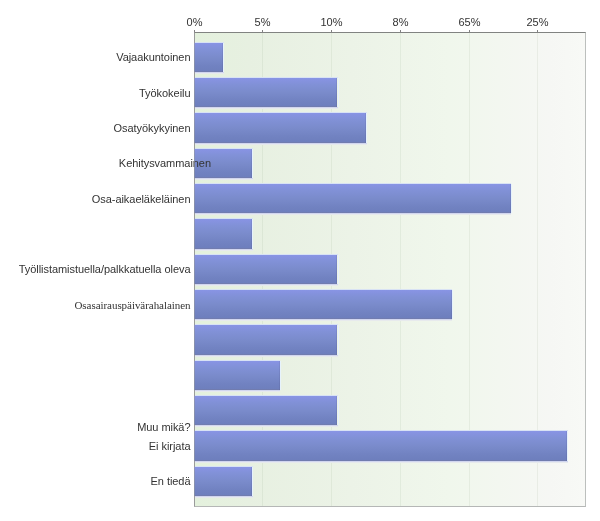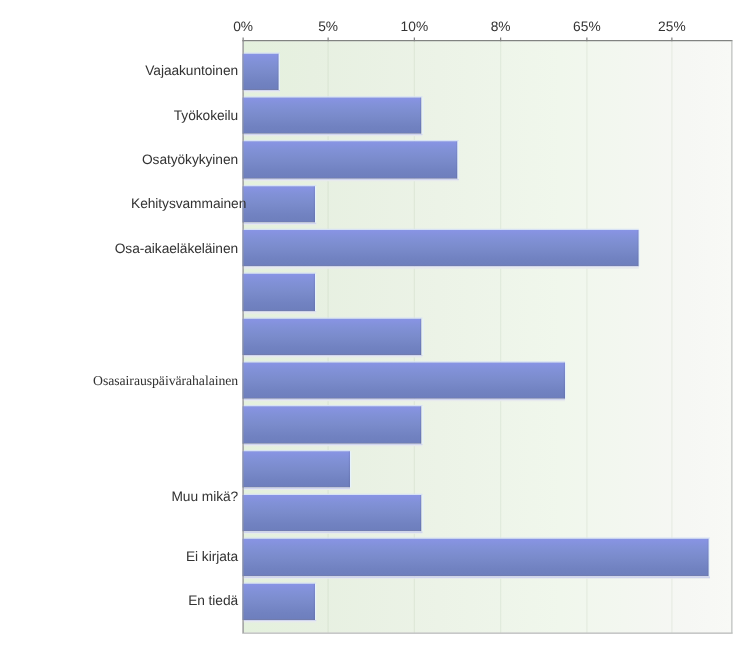--- a/index.html
+++ b/index.html
@@ -105,52 +105,53 @@
     <div class="ylabel" style="right: 409.5px; top: 86.68px;">Työkokeilu</div>
     <div class="barglow" style="left: 195px; top: 112.26px; width: 171.875px;"></div>
     <div class="bar" style="left: 194.4px; top: 113.26px; width: 171.975px; height: 29.4px;"></div>
     <div class="barshadow" style="left: 195px; top: 142.66px; width: 171.875px;"></div>
     <div class="barhalo" style="left: 366.375px; top: 113.26px; height: 29.4px;"></div>
     <div class="ylabel" style="right: 409.5px; top: 122.01px;">Osatyökykyinen</div>
     <div class="barglow" style="left: 195px; top: 147.59px; width: 57.75px;"></div>
     <div class="bar" style="left: 194.4px; top: 148.59px; width: 57.85px; height: 29.4px;"></div>
     <div class="barshadow" style="left: 195px; top: 177.99px; width: 57.75px;"></div>
     <div class="barhalo" style="left: 252.25px; top: 148.59px; height: 29.4px;"></div>
-    <div class="ylabel" style="right: 403px; top: 157.34px;">Kehitysvammainen</div>
+    <div class="ylabel" style="right: 389px; top: 157.34px;">Kehitysvammainen</div>
     <div class="barglow" style="left: 195px; top: 182.92px; width: 316.25px;"></div>
     <div class="bar" style="left: 194.4px; top: 183.92px; width: 316.35px; height: 29.4px;"></div>
     <div class="barshadow" style="left: 195px; top: 213.32px; width: 316.25px;"></div>
     <div class="barhalo" style="left: 510.75px; top: 183.92px; height: 29.4px;"></div>
     <div class="ylabel" style="right: 409.5px; top: 192.67px;">Osa-aikaeläkeläinen</div>
     <div class="barglow" style="left: 195px; top: 218.25px; width: 57.75px;"></div>
     <div class="bar" style="left: 194.4px; top: 219.25px; width: 57.85px; height: 29.4px;"></div>
     <div class="barshadow" style="left: 195px; top: 248.65px; width: 57.75px;"></div>
     <div class="barhalo" style="left: 252.25px; top: 219.25px; height: 29.4px;"></div>
     <div class="barglow" style="left: 195px; top: 253.58px; width: 143px;"></div>
     <div class="bar" style="left: 194.4px; top: 254.58px; width: 143.1px; height: 29.4px;"></div>
     <div class="barshadow" style="left: 195px; top: 283.98px; width: 143px;"></div>
     <div class="barhalo" style="left: 337.5px; top: 254.58px; height: 29.4px;"></div>
+    <div class="ylabel" style="right: 409.5px; top: 263.33px;">Työllistamistuella/palkkatuella oleva</div>
     <div class="barglow" style="left: 195px; top: 288.91px; width: 257.125px;"></div>
     <div class="bar" style="left: 194.4px; top: 289.91px; width: 257.225px; height: 29.4px;"></div>
     <div class="barshadow" style="left: 195px; top: 319.31px; width: 257.125px;"></div>
     <div class="barhalo" style="left: 451.625px; top: 289.91px; height: 29.4px;"></div>
     <div class="ylabel" style="right: 409.5px; top: 298.66px; font-family: Liberation Serif, serif;">Osasairauspäivärahalainen</div>
     <div class="barglow" style="left: 195px; top: 324.24px; width: 143px;"></div>
     <div class="bar" style="left: 194.4px; top: 325.24px; width: 143.1px; height: 29.4px;"></div>
     <div class="barshadow" style="left: 195px; top: 354.64px; width: 143px;"></div>
     <div class="barhalo" style="left: 337.5px; top: 325.24px; height: 29.4px;"></div>
     <div class="barglow" style="left: 195px; top: 359.57px; width: 85.25px;"></div>
     <div class="bar" style="left: 194.4px; top: 360.57px; width: 85.35px; height: 29.4px;"></div>
     <div class="barshadow" style="left: 195px; top: 389.97px; width: 85.25px;"></div>
     <div class="barhalo" style="left: 279.75px; top: 360.57px; height: 29.4px;"></div>
     <div class="barglow" style="left: 195px; top: 394.9px; width: 143px;"></div>
     <div class="bar" style="left: 194.4px; top: 395.9px; width: 143.1px; height: 29.4px;"></div>
     <div class="barshadow" style="left: 195px; top: 425.3px; width: 143px;"></div>
     <div class="barhalo" style="left: 337.5px; top: 395.9px; height: 29.4px;"></div>
-    <div class="ylabel" style="right: 409.5px; top: 392px; margin-left: 44px;">Muu mikä?</div>
+    <div class="ylabel" style="right: 409.5px; top: 421px; margin-left: 44px;">Muu mikä?</div>
     <div class="barglow" style="left: 195px; top: 430.23px; width: 372.625px;"></div>
     <div class="bar" style="left: 194.4px; top: 431.23px; width: 372.725px; height: 29.4px;"></div>
     <div class="barshadow" style="left: 195px; top: 460.63px; width: 372.625px;"></div>
     <div class="barhalo" style="left: 567.125px; top: 431.23px; height: 29.4px;"></div>
     <div class="ylabel" style="right: 409.5px; top: 439.98px;">Ei kirjata</div>
     <div class="barglow" style="left: 195px; top: 465.56px; width: 57.75px;"></div>
     <div class="bar" style="left: 194.4px; top: 466.56px; width: 57.85px; height: 29.4px;"></div>
     <div class="barshadow" style="left: 195px; top: 495.96px; width: 57.75px;"></div>
     <div class="barhalo" style="left: 252.25px; top: 466.56px; height: 29.4px;"></div>
     <div class="ylabel" style="right: 409.5px; top: 475.31px;">En tiedä</div>

